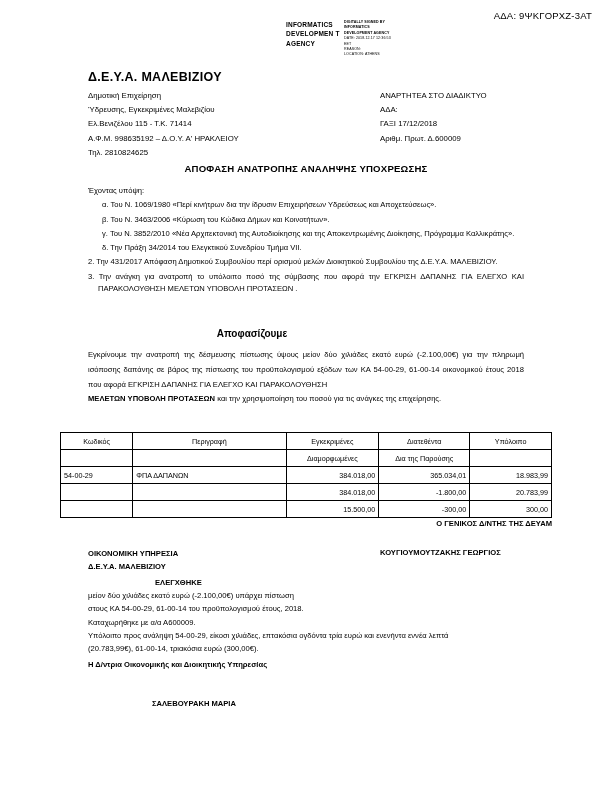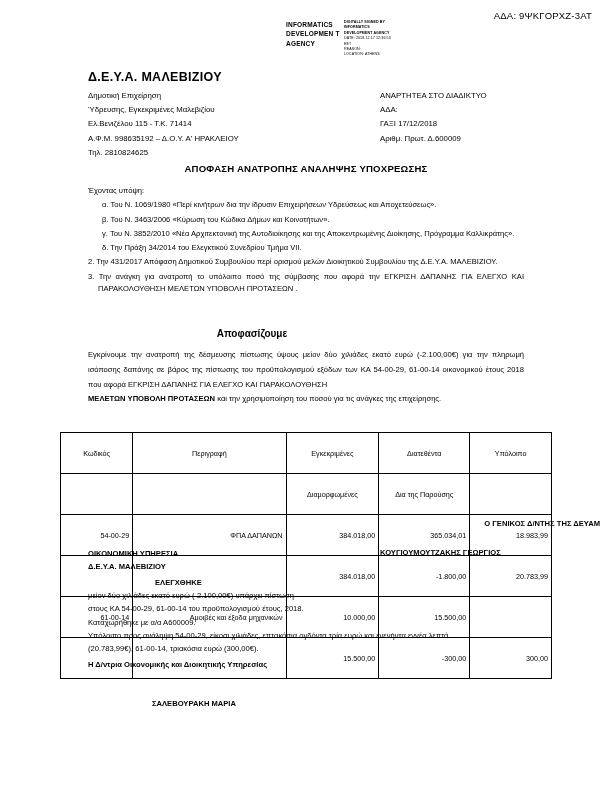--- a/index.html
+++ b/index.html
@@ -143,33 +143,33 @@
   table.fin {
     position: absolute;
     top: 432px;
     left: 60px;
     width: 492px;
     border-collapse: collapse;
     font-size: 7.2px;
   }
   table.fin td, table.fin th {
     border: 1px solid #000000;
-    padding: 14px 3px;
+    padding: 2px 3px;
     height: 12px;
     font-weight: normal;
   }
   .c { text-align: center; }
   .r { text-align: right; }
-  .l { text-align: right; }
+  .l { text-align: left; }
   
   .sig-right {
     position: absolute;
     top: 519px;
     left: 0;
-    width: 600px;
+    width: 552px;
     text-align: right;
     font-size: 7.6px;
     font-weight: bold;
   }
   .fin-dept {
     position: absolute;
     top: 548px;
     left: 88px;
     font-size: 7.6px;
     font-weight: bold;
@@ -283,27 +283,20 @@
       <td class="r">18.983,99</td>
     </tr>
     <tr>
       <td class="l"></td>
       <td class="l"></td>
       <td class="r">384.018,00</td>
       <td class="r">-1.800,00</td>
       <td class="r">20.783,99</td>
     </tr>
     <tr>
-      <td class="l">61-00-14</td>
-      <td class="l">Αμοιβές και έξοδα μηχανικών</td>
-      <td class="r">10.000,00</td>
-      <td class="r">15.500,00</td>
-      <td class="r"></td>
-    </tr>
-    <tr>
       <td class="l"></td>
       <td class="l"></td>
       <td class="r">15.500,00</td>
       <td class="r">-300,00</td>
       <td class="r">300,00</td>
     </tr>
   </tbody>
     </table>
 
   <div class="sig-right">Ο ΓΕΝΙΚΟΣ Δ/ΝΤΗΣ ΤΗΣ ΔΕΥΑΜ</div>

